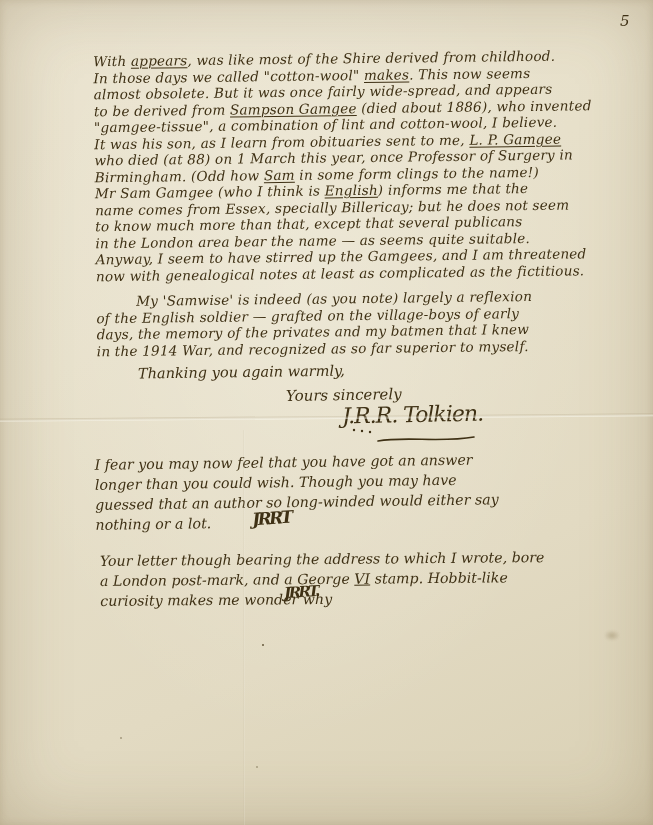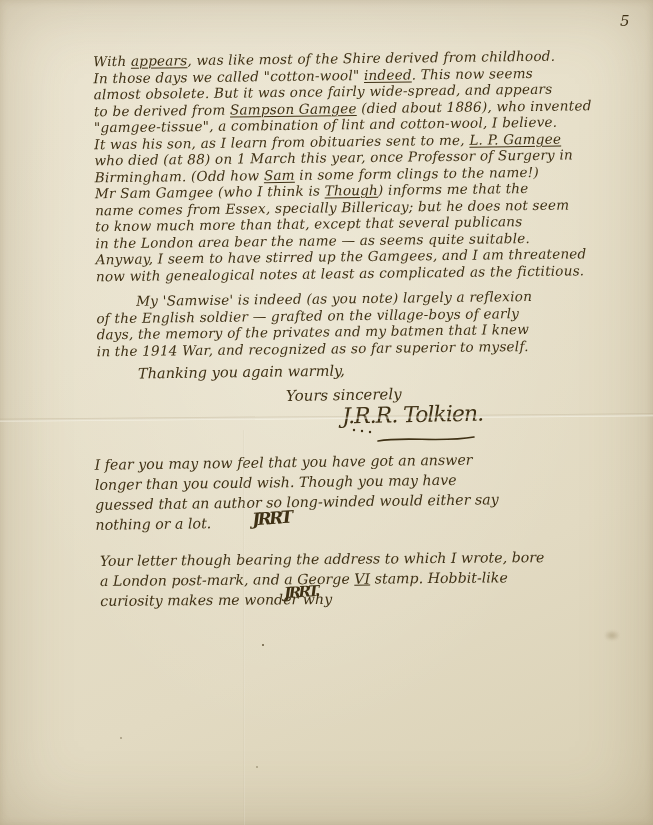--- a/index.html
+++ b/index.html
@@ -81,28 +81,28 @@
 </head>
 <body>
 
 <div class="page">
 
   <div class="page-number">5</div>
 
   <div class="letter-body">
     <div class="para para1">
         <div class="line">With <u>appears</u>, was like most of the Shire derived from childhood.</div>
-        <div class="line">In those days we called "cotton-wool" <u>indeed</u>. This now seems</div>
+        <div class="line">In those days we called "cotton-wool" <u>makes</u>. This now seems</div>
         <div class="line">almost obsolete. But it was once fairly wide-spread, and appears</div>
         <div class="line">to be derived from <u>Sampson Gamgee</u> (died about 1886), who invented</div>
         <div class="line">"gamgee-tissue", a combination of lint and cotton-wool, I believe.</div>
         <div class="line">It was his son, as I learn from obituaries sent to me, <u>L. P. Gamgee</u></div>
         <div class="line">who died (at 88) on 1 March this year, once Professor of Surgery in</div>
         <div class="line">Birmingham.   (Odd how <u>Sam</u> in some form clings to the name!)</div>
-        <div class="line">Mr Sam Gamgee (who I think is <u>Though</u>) informs me that the</div>
+        <div class="line">Mr Sam Gamgee (who I think is <u>English</u>) informs me that the</div>
         <div class="line">name comes from Essex, specially Billericay; but he does not seem</div>
         <div class="line">to know much more than that, except that several publicans</div>
         <div class="line">in the London area bear the name — as seems quite suitable.</div>
         <div class="line">Anyway, I seem to have stirred up the Gamgees, and I am threatened</div>
         <div class="line">now with genealogical notes at least as complicated as the fictitious.</div>
       </div>
     <div class="para para2">
         <div class="line">My 'Samwise' is indeed (as you note) largely a reflexion</div>
         <div class="line">of the English soldier — grafted on the village-boys of early</div>
         <div class="line">days, the memory of the privates and my batmen that I knew</div>

